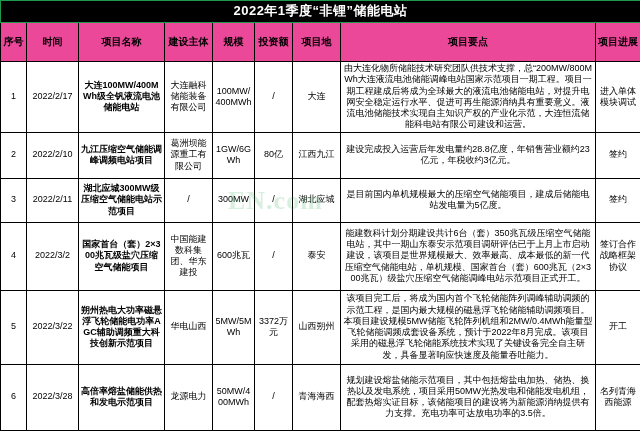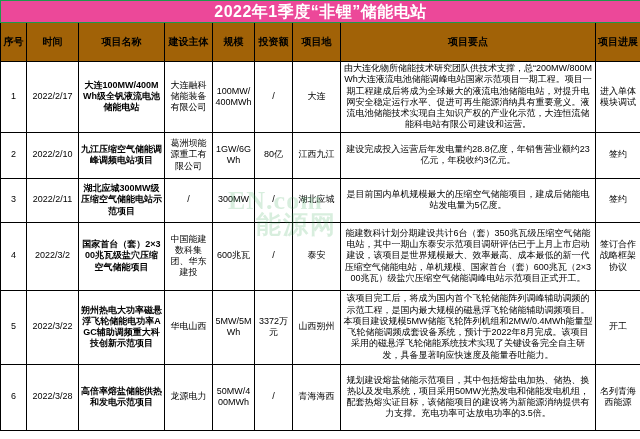--- a/index.html
+++ b/index.html
@@ -62,32 +62,32 @@
     padding: 1px 2px;
     vertical-align: middle;
     text-align: center;
     font-size: 9px;
     line-height: 1.25;
     color: #000000;
     word-break: break-all;
     overflow: hidden;
   }
   tr.title-row td {
-    background: #ec4899;
+    background: #000000;
     color: #ffffff;
-    font-size: 16px;
+    font-size: 13px;
     font-weight: bold;
     font-family: "Liberation Sans", sans-serif;
     height: 21px;
     padding: 0;
     border: 1px solid #1f9a4d;
     letter-spacing: 0.5px;
   }
   tr.head-row td {
-    background: #a16207;
+    background: #ec4899;
     font-weight: bold;
     font-size: 10px;
     height: 36px;
     color: #000000;
   }
   td.c-name {
     color: #1f9a4d;
     font-weight: bold;
     font-size: 9.5px;
     line-height: 1.35;
@@ -114,21 +114,20 @@
   td.c-amount { font-size: 9px; }
   td.c-place { font-size: 9px; }
 </style>
 </head>
 <body>
 
 <div class="page">
 
   <div class="watermark">
     <div class="wm-text wm-1">EN.com</div>
-    <div class="wm-text wm-2">能源网</div>
   </div>
 
   <table class="grid">
     <colgroup>
       <col style="width:26px">
       <col style="width:52px">
       <col style="width:86px">
       <col style="width:48px">
       <col style="width:42px">
       <col style="width:38px">

